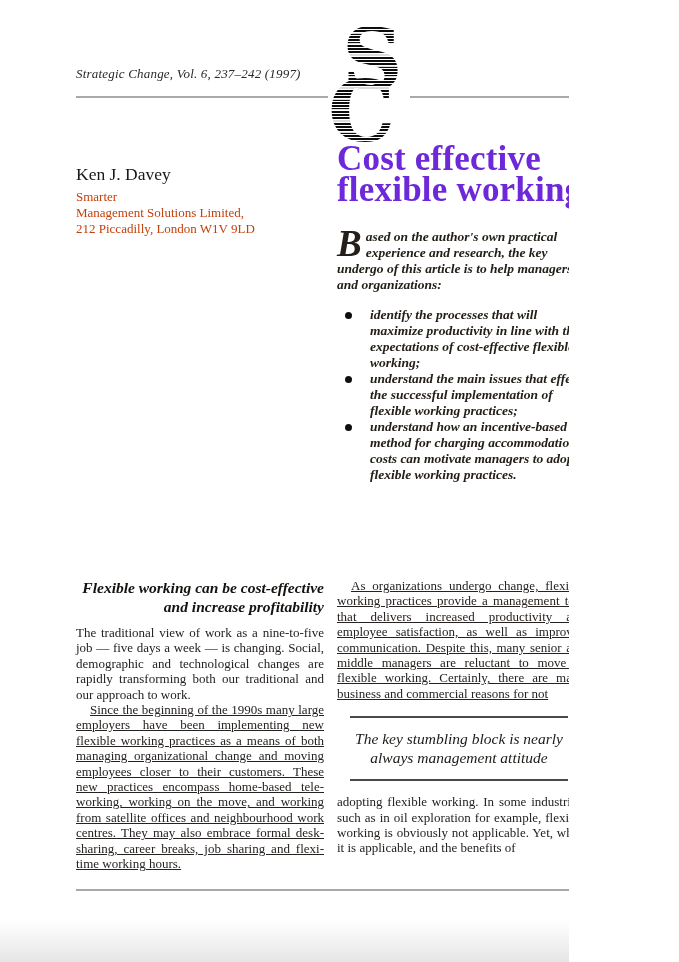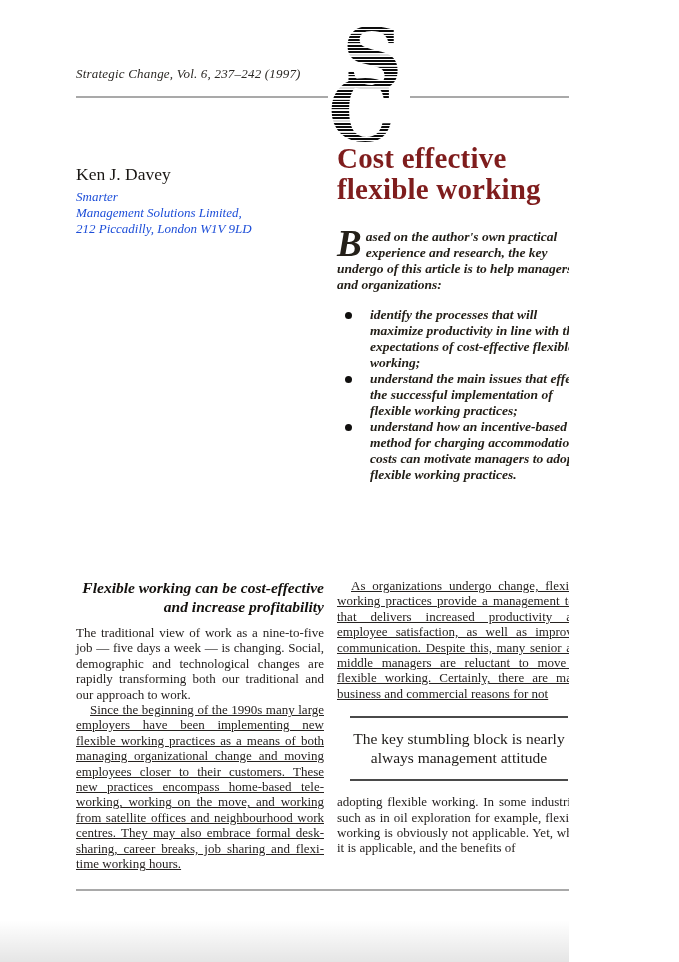--- a/index.html
+++ b/index.html
@@ -29,26 +29,26 @@
   .logo::after {
     content:""; position:absolute; left:-4px; right:-6px; top:-8px; bottom:-6px;
     background:
       repeating-linear-gradient(to bottom, transparent 0, transparent 2px, #ffffff 2px, #ffffff 3px),
       repeating-linear-gradient(to bottom, transparent 0, transparent 9px, rgba(255,255,255,0.85) 9px, rgba(255,255,255,0.85) 11px);
   }
 
   
   .author { position:absolute; left:76px; top:164px; width:250px; }
   .author-name { font-size:17.5px; color:#1b1815; margin:0 0 4px 0; }
-  .affiliation { font-style:italic; font-size:13px; line-height:16px; color:#1d4ed8; }
+  .affiliation { font-size:13px; line-height:16px; color:#c2410c; }
 
   
   .title-block { position:absolute; left:337px; top:143px; width:252px; }
   .article-title {
-    font-size:29px; font-weight:bold; line-height:31px; color:#7f1d1d;
+    font-size:35px; font-weight:bold; line-height:31px; color:#6d28d9;
     margin:0; letter-spacing:0.2px;
   }
   .abstract { position:absolute; left:337px; top:229px; width:250px;
     font-style:italic; font-weight:bold; font-size:13.5px; line-height:16px; color:#242019; }
   .dropcap { float:left; font-size:37px; line-height:30px; padding-right:4px; font-style:italic; font-weight:bold; }
   .bullet-list { margin:14px 0 0 0; padding:0; list-style:none; }
   .bullet-item { position:relative; padding-left:33px; margin:0; }
   .bullet-dot {
     position:absolute; left:8px; top:5px; width:7px; height:7px;
     background:#100f0e; border-radius:50%;
@@ -61,21 +61,21 @@
     font-style:italic; font-weight:bold; font-size:15.5px; line-height:19px;
     color:#14110e; margin:0 0 9px 0; text-align:right;
   }
   .col p { margin:0; }
   .indent { text-indent:14px;text-decoration:underline; }
 
   
   .pull-quote {
     margin:15px 17px 13px 13px; padding:11px 2px 12px 2px;
     border-top:2px solid #4a4a4a; border-bottom:2px solid #4a4a4a;
-    font-size:15.5px; line-height:19px; text-align:center;
+    font-style:italic; font-size:15.5px; line-height:19px; text-align:center;
     color:#1d1a17;
   }
 
   
   .page-shadow {
     position:absolute; left:0; right:0; bottom:0; height:42px;
     background:linear-gradient(to bottom, rgba(0,0,0,0) 0%, rgba(0,0,0,0.10) 100%);
     pointer-events:none;
   }
 </style>

